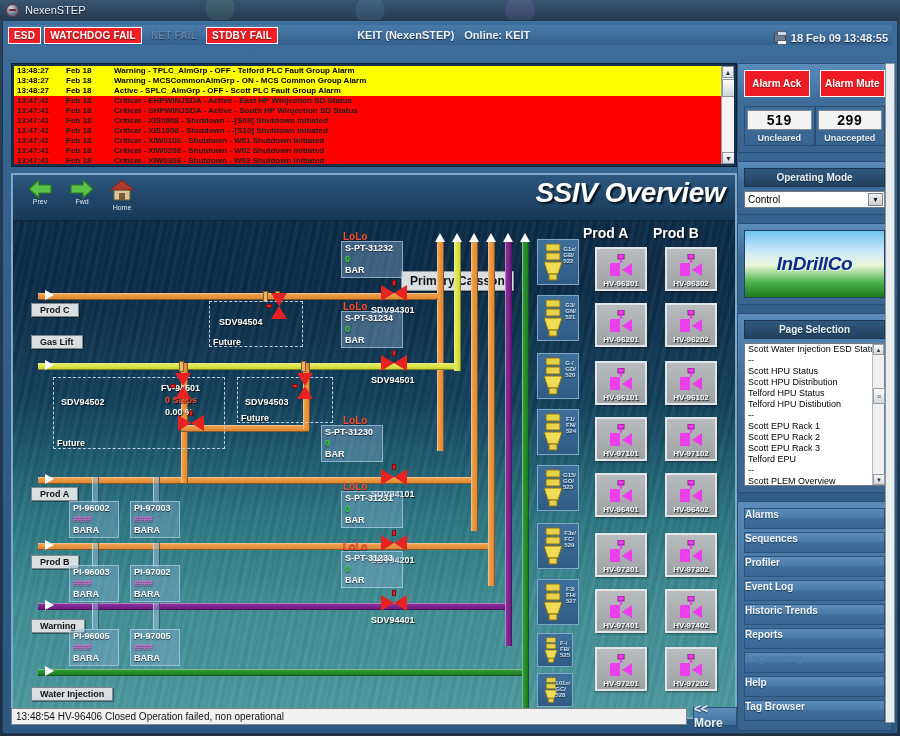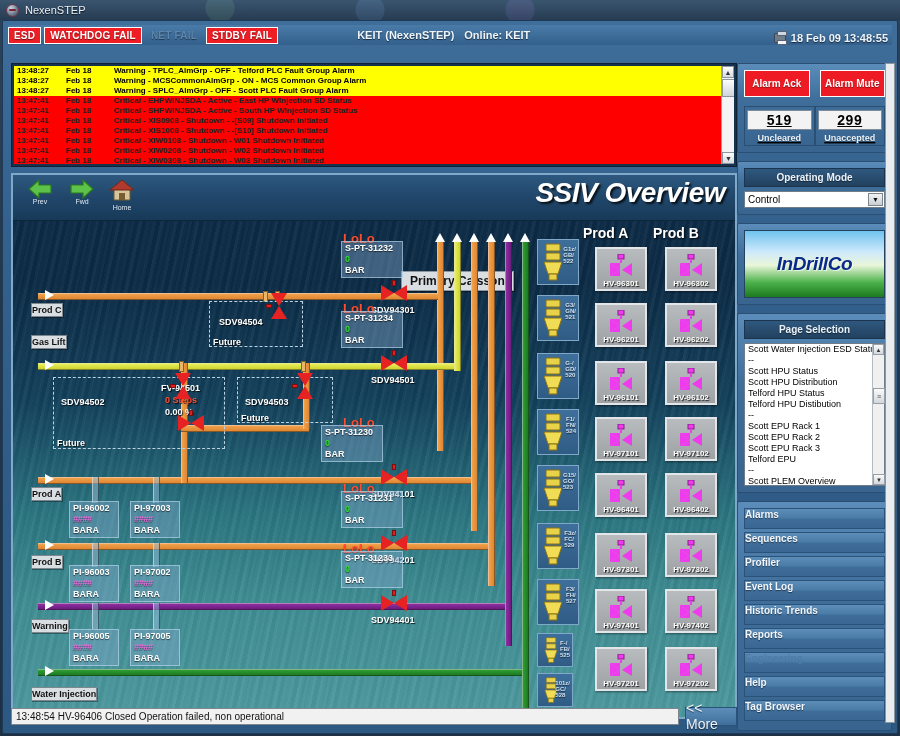--- a/index.html
+++ b/index.html
@@ -136,21 +136,21 @@
     padding: 6px;
     margin-bottom: 8px;
   }
   .acbtns { display:flex; gap:10px; justify-content:center; }
   .alarmbtn {
     flex: 1; height: 27px; background:#ee1b24; color:#fff;
     border: 1px solid #ffffff; font-size: 10px; font-weight: bold;
     display:flex; align-items:center; justify-content:center; cursor:pointer;
     text-shadow: 0 1px 1px rgba(0,0,0,.45);
   }
-  .counters { display:flex; margin-top:9px;text-decoration:underline; }
+  .counters { display:flex; margin-top:9px; }
   .counter {
     flex:1; border:1px solid #2a4f73; padding: 3px 2px 2px 2px;
     text-align:center;
   }
   .counter .val {
     background:#f3f3f3; border:1px solid #7f8b96; color:#000;
     font-size: 14px; font-weight:bold; padding: 1px 0; letter-spacing:.5px;
   }
   .counter .lbl { color:#eaf2f9; font-size:9px; font-weight:bold; margin-top:3px;
     text-shadow: 0 1px 1px rgba(0,0,0,.45); }
@@ -256,21 +256,21 @@
   .arrow-shape {
     width: 26px; height: 22px; margin: 0 auto;
     display:block;
   }
   .house { width:26px; height:24px; margin:0 auto; position:relative; }
 
   
   .chip {
     position:absolute; background:#d9dee3; color:#111;
     border:1px solid #7d8790; font-size: 9px; font-weight:bold;
-    padding: 1px 0; white-space:nowrap;
+    padding: 1px 8px; white-space:nowrap;
     box-shadow: 1px 1px 0 rgba(0,0,0,.35);
   }
   .caisson-chip {
     position:absolute; background:#d9dee3; color:#111;
     border:1px solid #8d969e; font-size: 12px; font-weight:bold;
     padding: 2px 8px; white-space:nowrap;
     box-shadow: 1px 1px 1px rgba(0,0,0,.4);
   }
   .collabel {
     position:absolute; color:#fff; font-size:14px; font-weight:bold;
@@ -300,21 +300,21 @@
   .instr {
     position:absolute; background: rgba(130,170,205,.42);
     border:1px solid rgba(190,220,240,.6);
     padding: 1px 3px; color:#fff; font-size:9px; font-weight:bold;
     line-height: 11px; white-space:nowrap;
     text-shadow: 0 1px 1px rgba(0,0,0,.6);
   }
   .instr .val-green { color:#33dd33; }
   .instr .val-pink  { color:#f06ce0; letter-spacing:-.3px; }
   .lolo {
-    position:absolute; color:#ff4d2e; font-size:13px; font-weight:bold;
+    position:absolute; color:#ff4d2e; font-size:10px; font-weight:bold;
     text-shadow: 0 1px 1px rgba(0,0,0,.6);
   }
   .tagtext {
     position:absolute; color:#ffffff; font-size:9px; font-weight:bold;
     text-shadow: 1px 1px 1px rgba(0,0,0,.8); white-space:nowrap;
   }
   .tagtext.red { color:#ff4d2e; }
 
   
   .future-box {
@@ -373,23 +373,23 @@
   #statusbar {
     position:absolute; left:8px; bottom:6px; width:726px; height:22px;
     display:flex; align-items:center; gap:6px;
   }
   #statusmsg {
     flex:1; height: 17px; background:#f1f1f1; border:1px solid #7d868f;
     font-size:10px; color:#111; padding: 0 4px; line-height:16px;
     white-space:nowrap; overflow:hidden;
   }
   #morebtn {
-    width: 52px; height: 19px;
+    width: 44px; height: 19px;
     background: linear-gradient(180deg,#5d8eba,#3f6e9b);
-    border:1px solid #2b5278; color:#eef5fa; font-size:14px; font-weight:normal;
+    border:1px solid #2b5278; color:#eef5fa; font-size:12px; font-weight:bold;
     display:flex; align-items:center; justify-content:center; cursor:pointer;
     text-shadow: 0 1px 1px rgba(0,0,0,.5);
   }
 
   
   #app-scroll {
     position:absolute; right:2px; top:42px; width:10px; height:660px;
     background:#e9edf0; border:1px solid #8d979f;
   }
 </style>
@@ -428,21 +428,21 @@
             <span class="c-msg">Warning - TPLC_AlmGrp - OFF - Telford PLC Fault Group Alarm</span>
           </div>
           <div class="alarm-row warn">
             <span class="c-time">13:48:27</span>
             <span class="c-date">Feb 18</span>
             <span class="c-msg">Warning - MCSCommonAlmGrp - ON - MCS Common Group Alarm</span>
           </div>
           <div class="alarm-row warn">
             <span class="c-time">13:48:27</span>
             <span class="c-date">Feb 18</span>
-            <span class="c-msg">Warning - SPLC_AlmGrp - OFF - Scott PLC Fault Group Alarm</span>
+            <span class="c-msg">Active - SPLC_AlmGrp - OFF - Scott PLC Fault Group Alarm</span>
           </div>
           <div class="alarm-row crit">
             <span class="c-time">13:47:41</span>
             <span class="c-date">Feb 18</span>
             <span class="c-msg">Critical - EHPWINJSDA - Active - East HP WInjection SD Status</span>
           </div>
           <div class="alarm-row crit">
             <span class="c-time">13:47:41</span>
             <span class="c-date">Feb 18</span>
             <span class="c-msg">Critical - SHPWINJSDA - Active - South HP WInjection SD Status</span>

